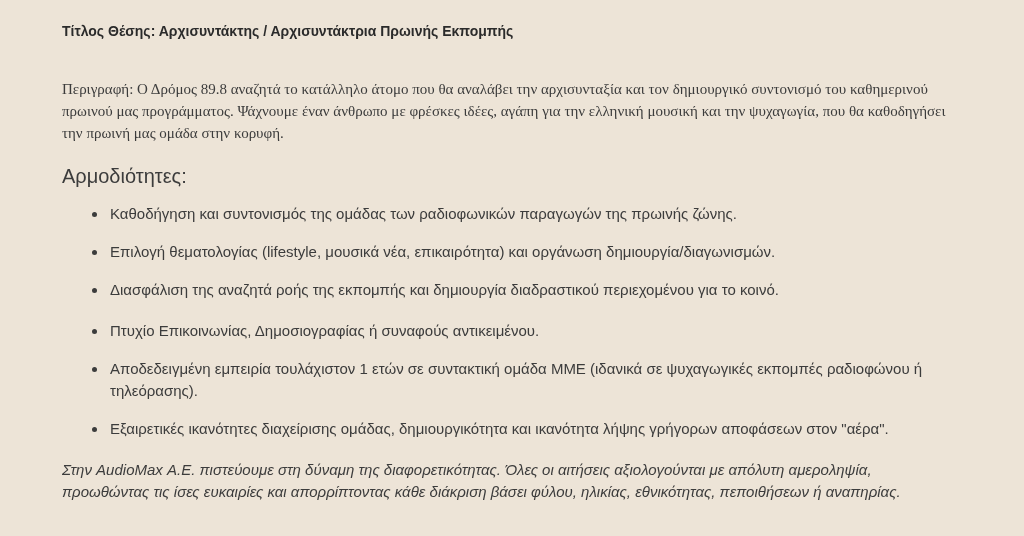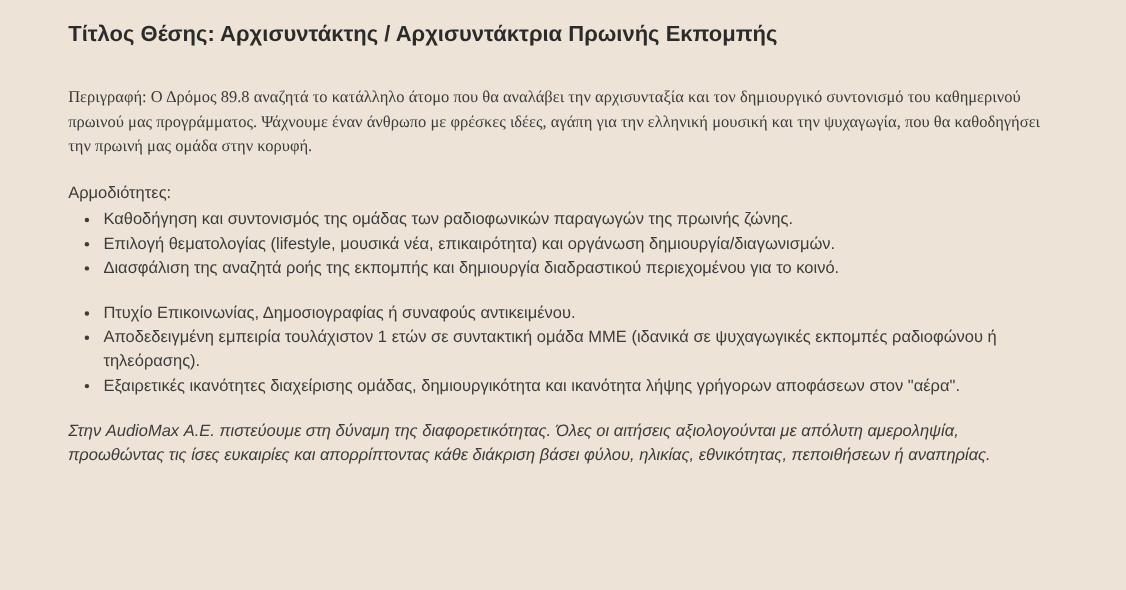--- a/index.html
+++ b/index.html
@@ -17,41 +17,41 @@
     color: #3C3C3C;
     overflow: hidden;
   }
   .doc {
     padding: 14px 62px 0 62px;
   }
   .job-title {
     font-weight: bold;
     color: #2B2B2B;
     margin: 6px 0 36px 0;
-    font-size: 20px;
+    font-size: 14px;
   }
   .description {
     margin: 0 0 21px 0;
     font-family: Liberation Serif, serif;
   }
   .section {
     margin: 0 0 19px 0;
   }
   .section-heading {
     margin: 0 0 2px 0;
     font-weight: normal;
-    font-size: 15px;
+    font-size: 20px;
   }
   ul.bullet-list {
     margin: 0;
     padding: 0 0 0 30px;
     list-style: disc;
   }
   ul.bullet-list li {
-    margin: 0;
+    margin: 16px;
     padding-left: 2px;
   }
   .eeo-statement {
     font-style: italic;
     margin: 0;
     color: #3C3C3C;
   }
 </style>
 </head>
 <body>

